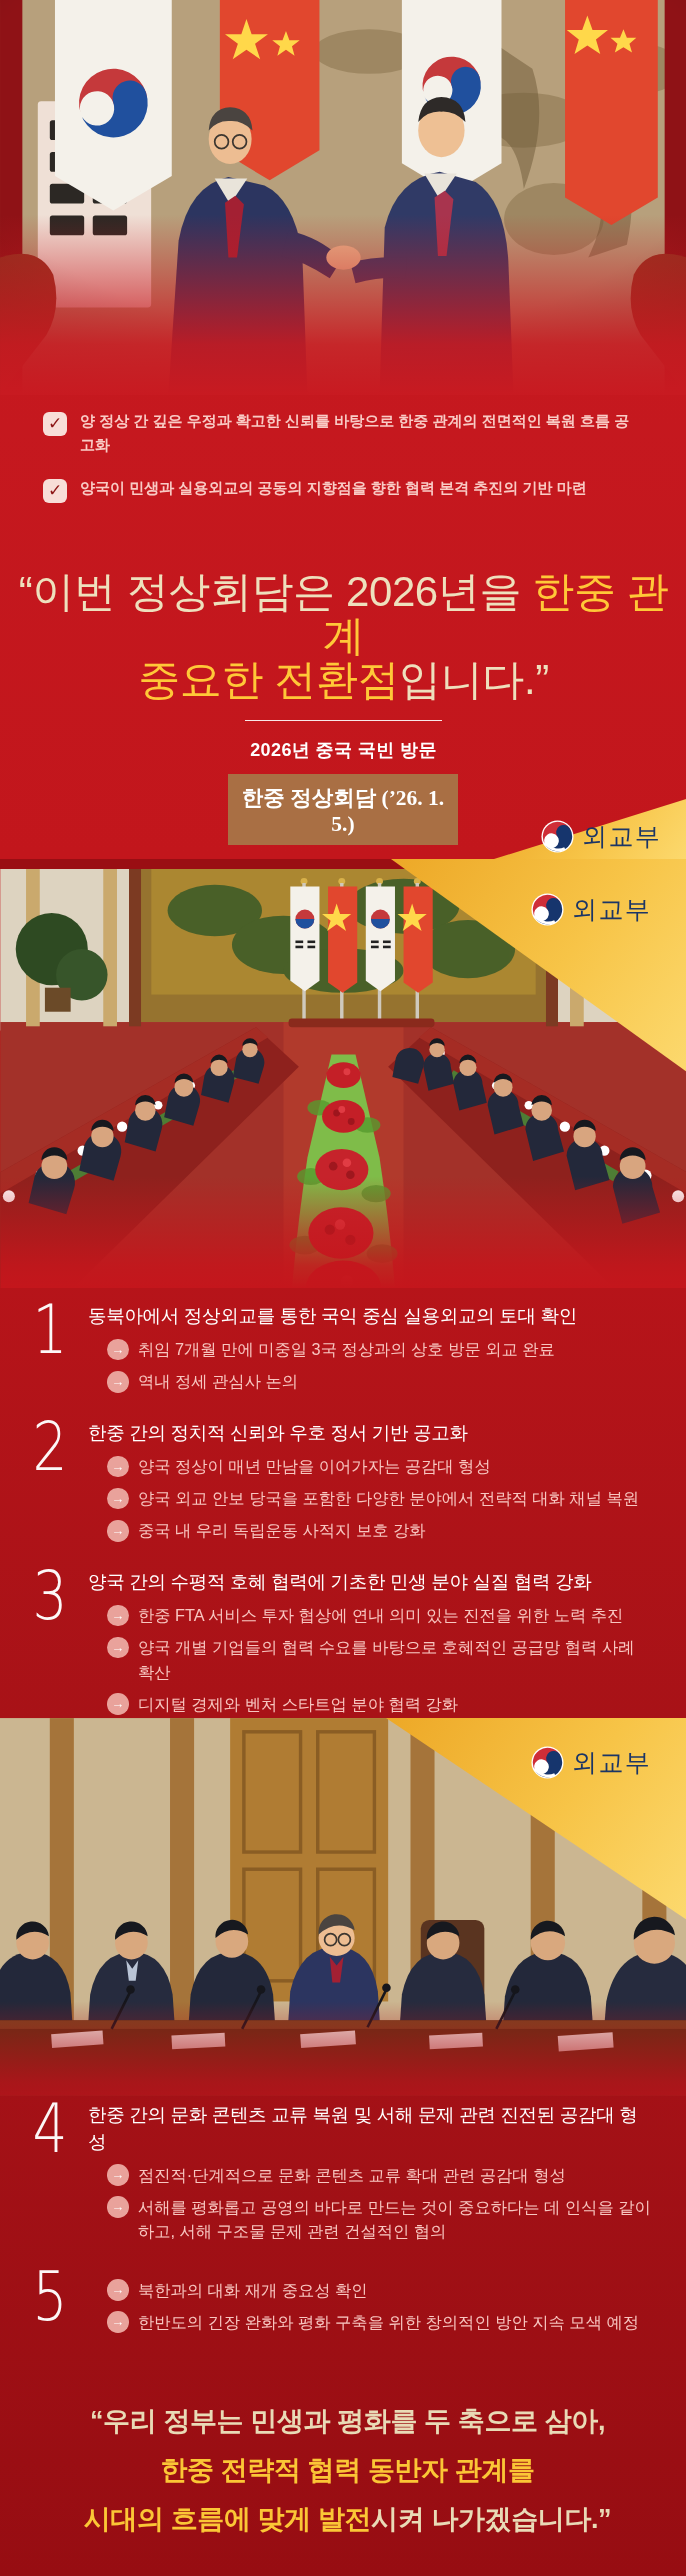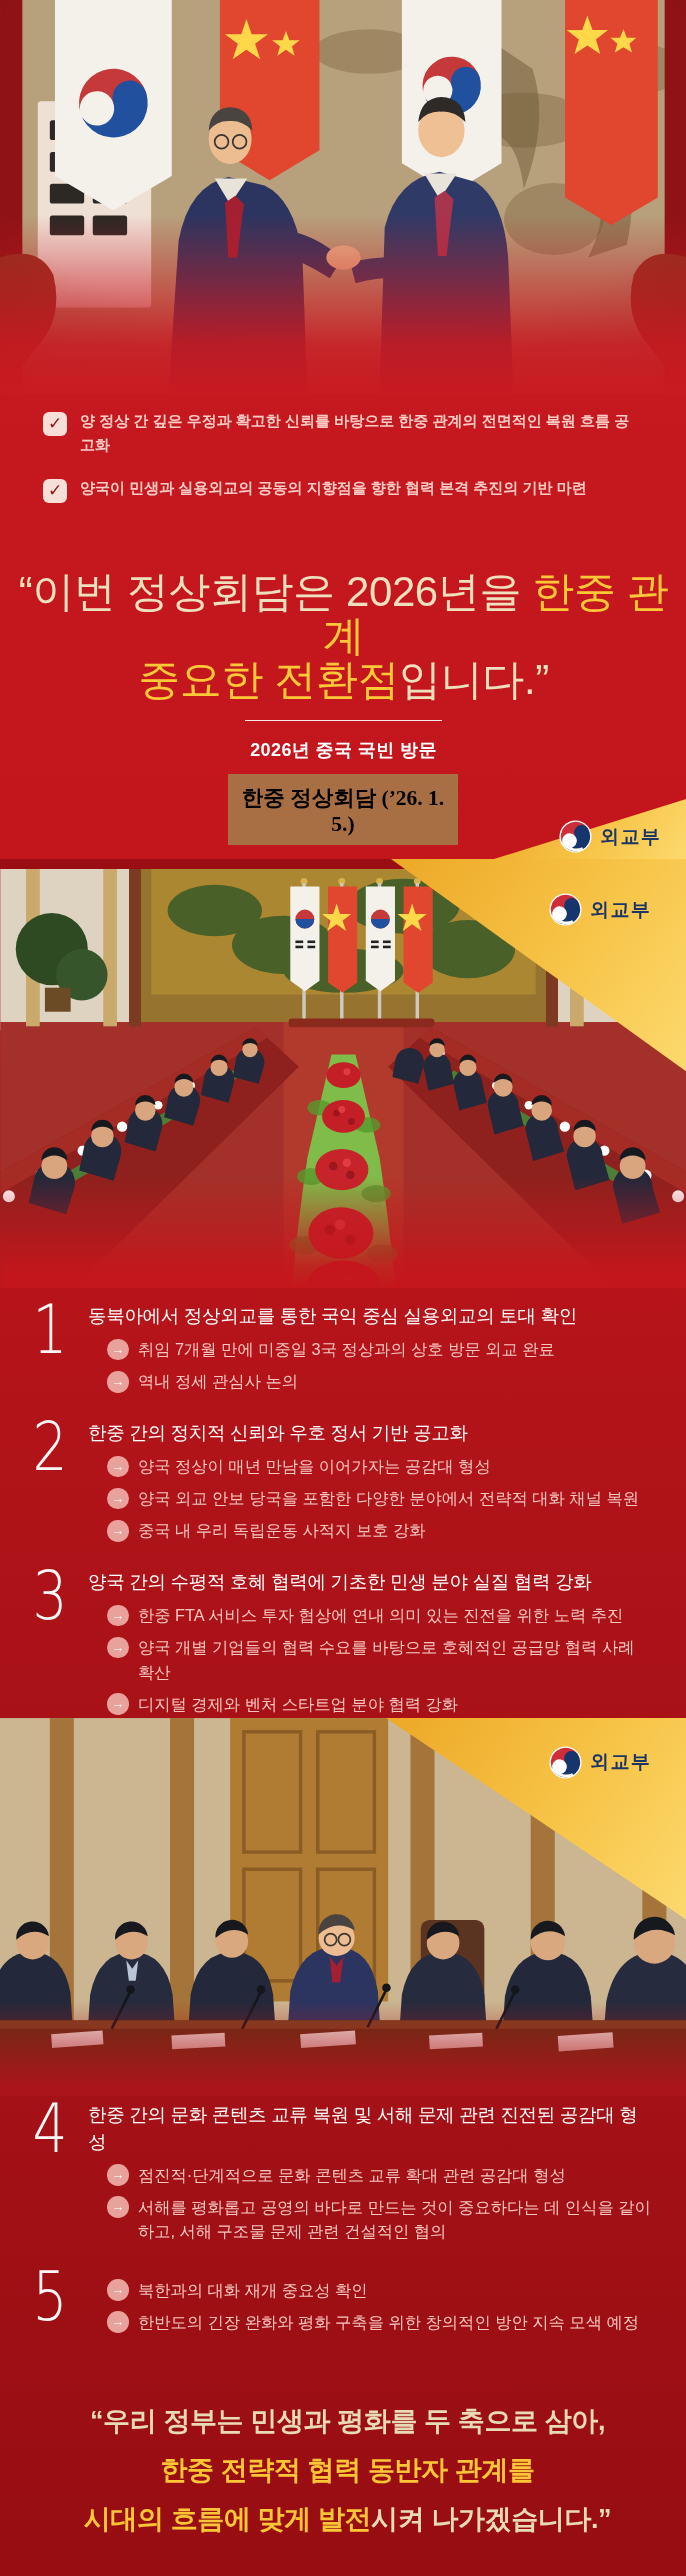--- a/index.html
+++ b/index.html
@@ -16,41 +16,41 @@
 
   
   .gold-corner{position:absolute;background:linear-gradient(125deg,#eda827 0%,#f7c447 55%,#fcd96e 100%);z-index:5}
   .gc-br{right:0;bottom:0;width:193px;height:62px;clip-path:polygon(0 100%,100% 3%,100% 100%)}
   .gc-tr{right:0;top:0;width:296px;height:213px;clip-path:polygon(0 0,100% 0,100% 100%)}
   .gc-tr3{right:0;top:0;width:301px;height:202px;clip-path:polygon(0 0,100% 0,100% 100%)}
   .mofa{position:absolute;display:flex;align-items:center;gap:7.7px;z-index:6}
   .mofa-1{right:26px;bottom:6px}
   .mofa-2{right:36px;top:34px}
   .mofa-3{right:36px;top:27.5px}
-  .mofa-text{color:#1b3566;font-size:19px;font-weight:bold;letter-spacing:1.3px}
+  .mofa-text{color:#1b3566;font-size:25px;font-weight:normal;letter-spacing:1.3px}
   .mofa svg{width:33px;height:33px}
 
   
   .checklist{position:absolute;top:409px;left:43px;display:flex;flex-direction:column;gap:19px;z-index:2}
   .check-item{display:flex;gap:13px;width:601px}
   .check-ic{flex:none;width:24px;height:24px;margin-top:2.6px;background:#f8ded8;border-radius:6px;
             color:#8c1616;font-size:17px;font-weight:bold;display:flex;align-items:center;justify-content:center}
   .check-text{color:#f9cbc5;font-size:15px;font-weight:bold;line-height:1.6;width:554px}
 
   .quote1{position:absolute;top:570px;left:0;width:687px;text-align:center;z-index:2}
   .quote1 .q-line{font-size:42px;font-weight:normal;line-height:44px;letter-spacing:-0.4px}
   .q-cream{color:#eee0bd}
   .q-gold{color:#ffc838}
   .q-goldserif{color:#fdd254;font-family:"DejaVu Serif","Liberation Serif",serif}
 
   .visit{position:absolute;top:720px;left:245px;width:197px;text-align:center;
          border-top:0.9px solid rgba(255,255,255,.9);border-bottom:0.9px solid rgba(255,255,255,.9);
          padding:17px 0;color:#fff;font-size:18px;font-weight:600;letter-spacing:0.4px;z-index:2}
   .badge{position:absolute;top:774px;left:228px;width:230px;background:#a96f44;text-align:center;
-         padding:8.6px 0;color:#000000;font-size:21.5px;font-weight:bold;
+         padding:8.6px 0;color:#ffffff;font-size:21.5px;font-weight:bold;
          font-family:"Liberation Serif","DejaVu Serif",serif;z-index:2}
 
   
   .divider{position:absolute;top:0;left:0;width:405px;height:10.3px;background:#9a0e13;z-index:4}
   .items{position:absolute;left:24px;width:642px;display:flex;flex-direction:column;gap:22px;z-index:2}
   .items-c2{top:440px}
   .items-c3{top:380px}
   .item{display:flex;gap:12px}
   .item-num{flex:none;width:52px;color:#fff;font-size:67px;line-height:62px;font-weight:100;
             text-align:center;transform:scaleX(.82);transform-origin:center;opacity:.97;

